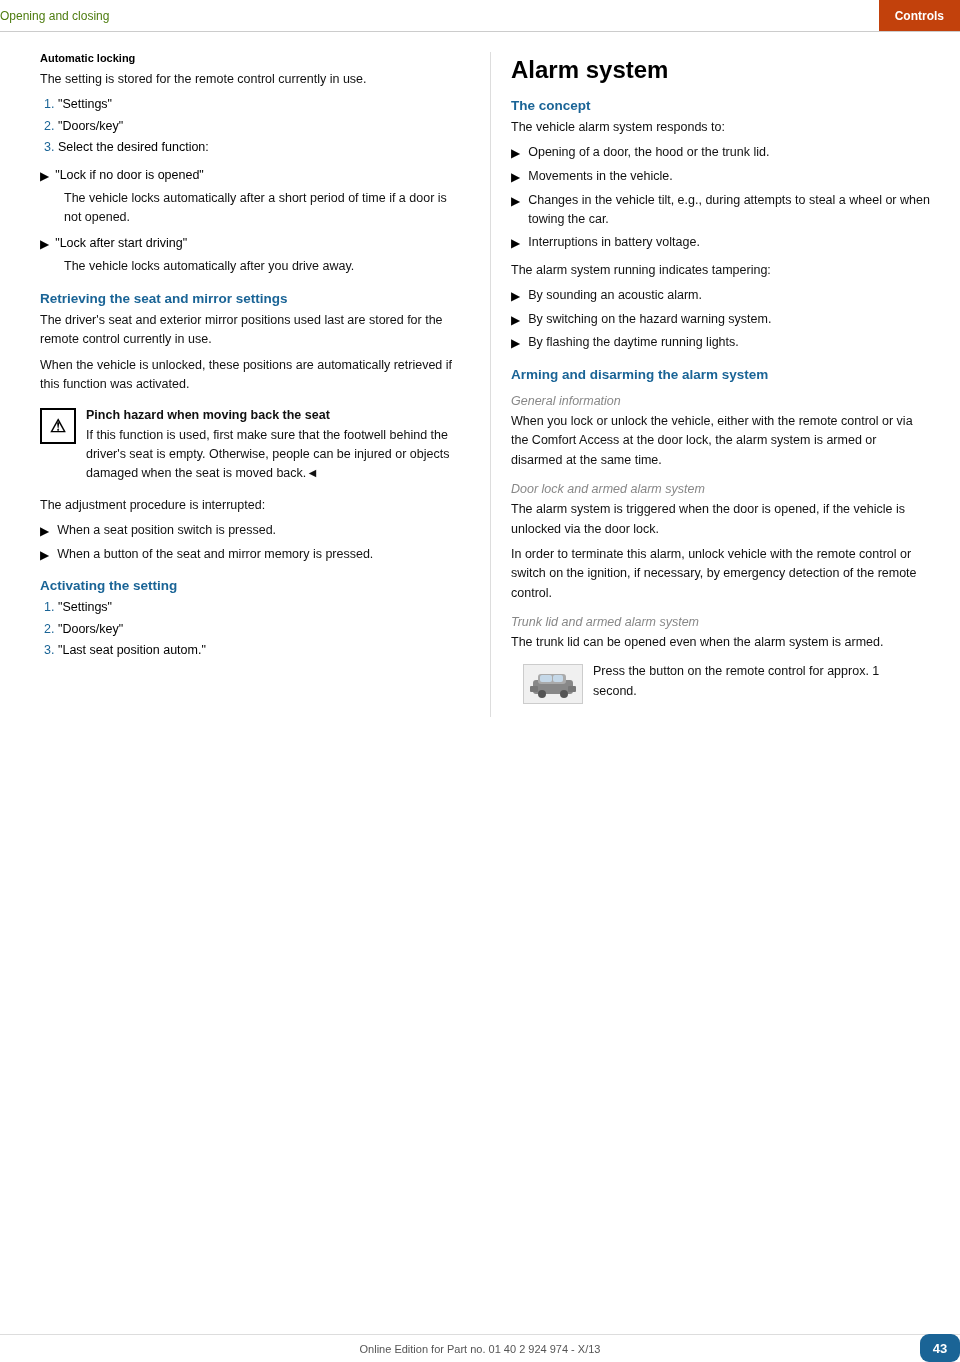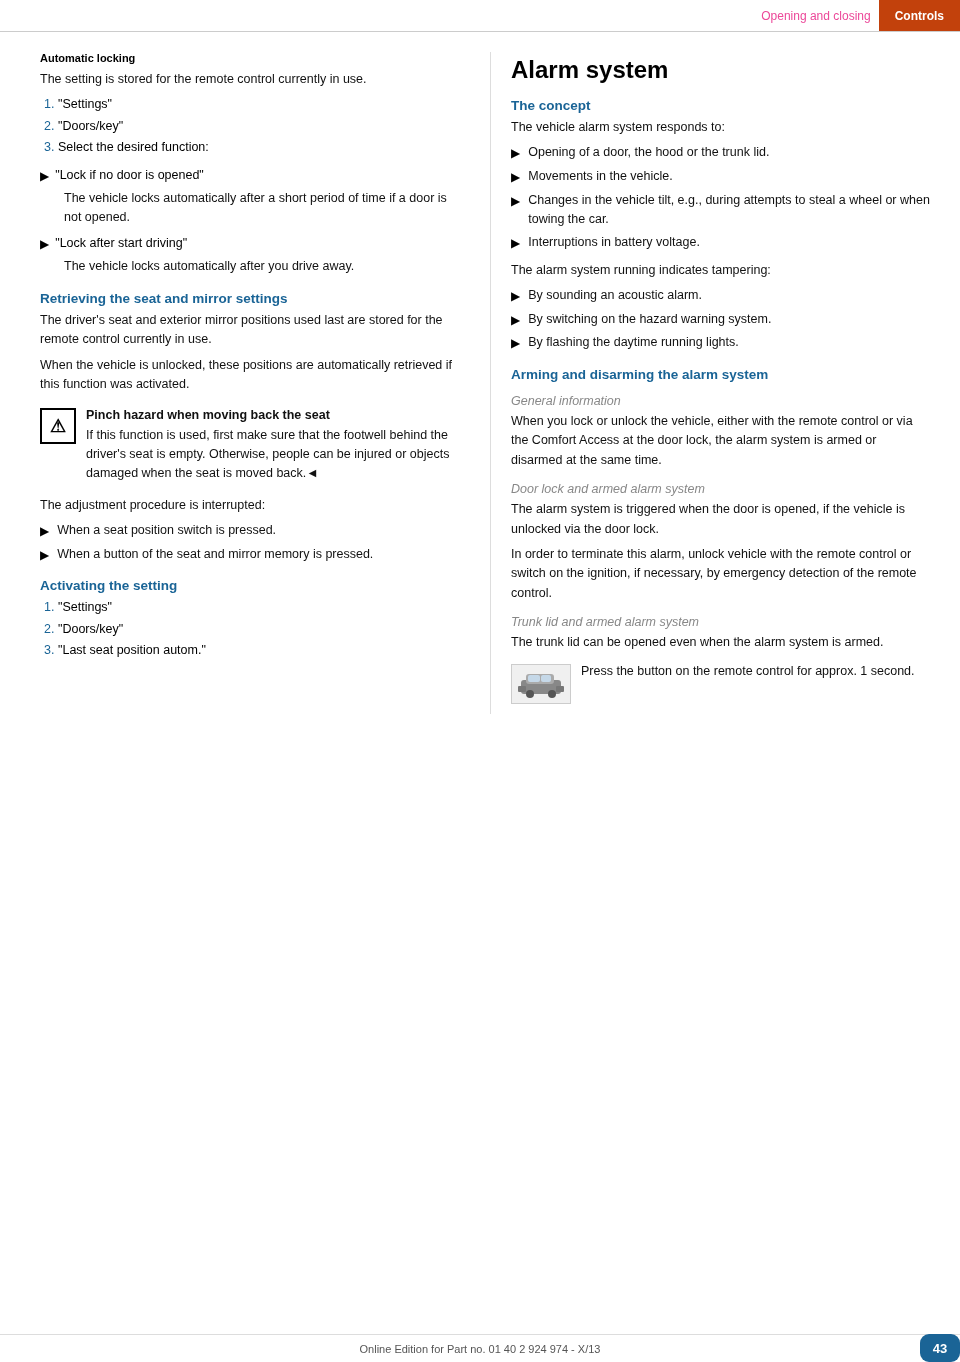--- a/index.html
+++ b/index.html
@@ -17,24 +17,23 @@
     .header {
       display: flex;
       justify-content: flex-end;
       align-items: center;
       border-bottom: 1px solid #ccc;
       height: 32px;
       padding-right: 0;
     }
     .header-left {
       flex: 1;
-      text-align: right;
       padding-right: 8px;
       font-size: 12px;
-      color: #ec4899;
+      color: #4d7c0f;
     }
     .header-right {
       background: #c2410c;
       color: #fff;
       font-size: 12px;
       padding: 0 16px;
       height: 100%;
       display: flex;
       align-items: center;
       font-weight: bold;
@@ -182,21 +181,21 @@
 
     .warning-text {
       font-size: 12.5px;
       line-height: 1.55;
       color: #111;
     }
 
     .car-icon-box {
       display: flex;
       gap: 10px;
-      margin: 10px 0;
+      margin: 10px 12px;
       align-items: flex-start;
     }
 
     .car-icon {
       width: 60px;
       height: 40px;
       flex-shrink: 0;
       background: #f0f0f0;
       border: 1px solid #ccc;
       display: flex;

